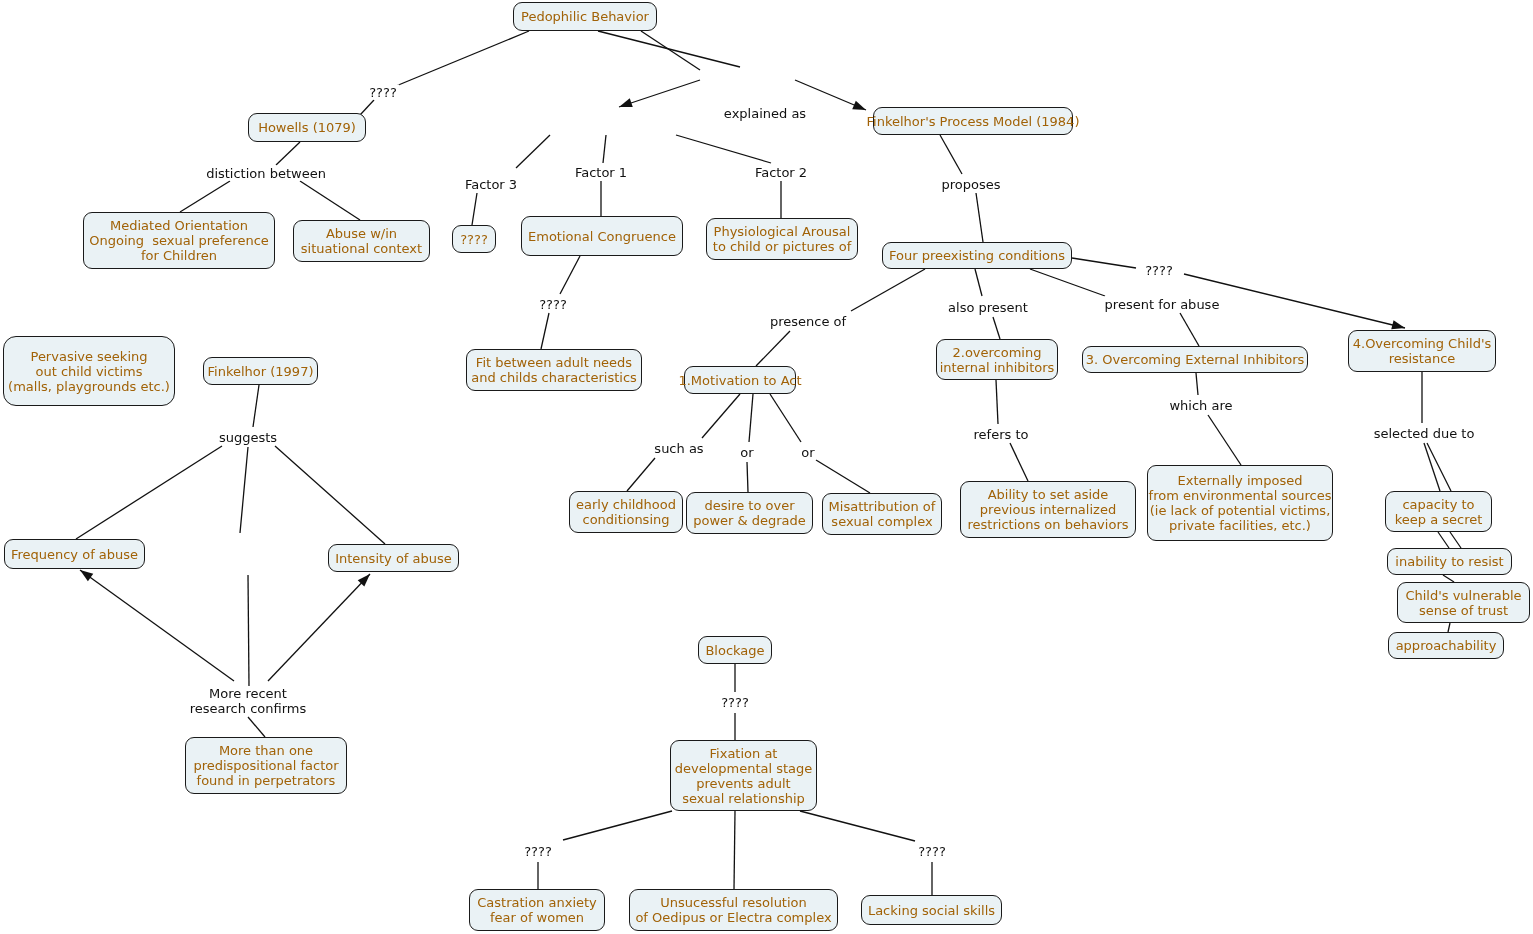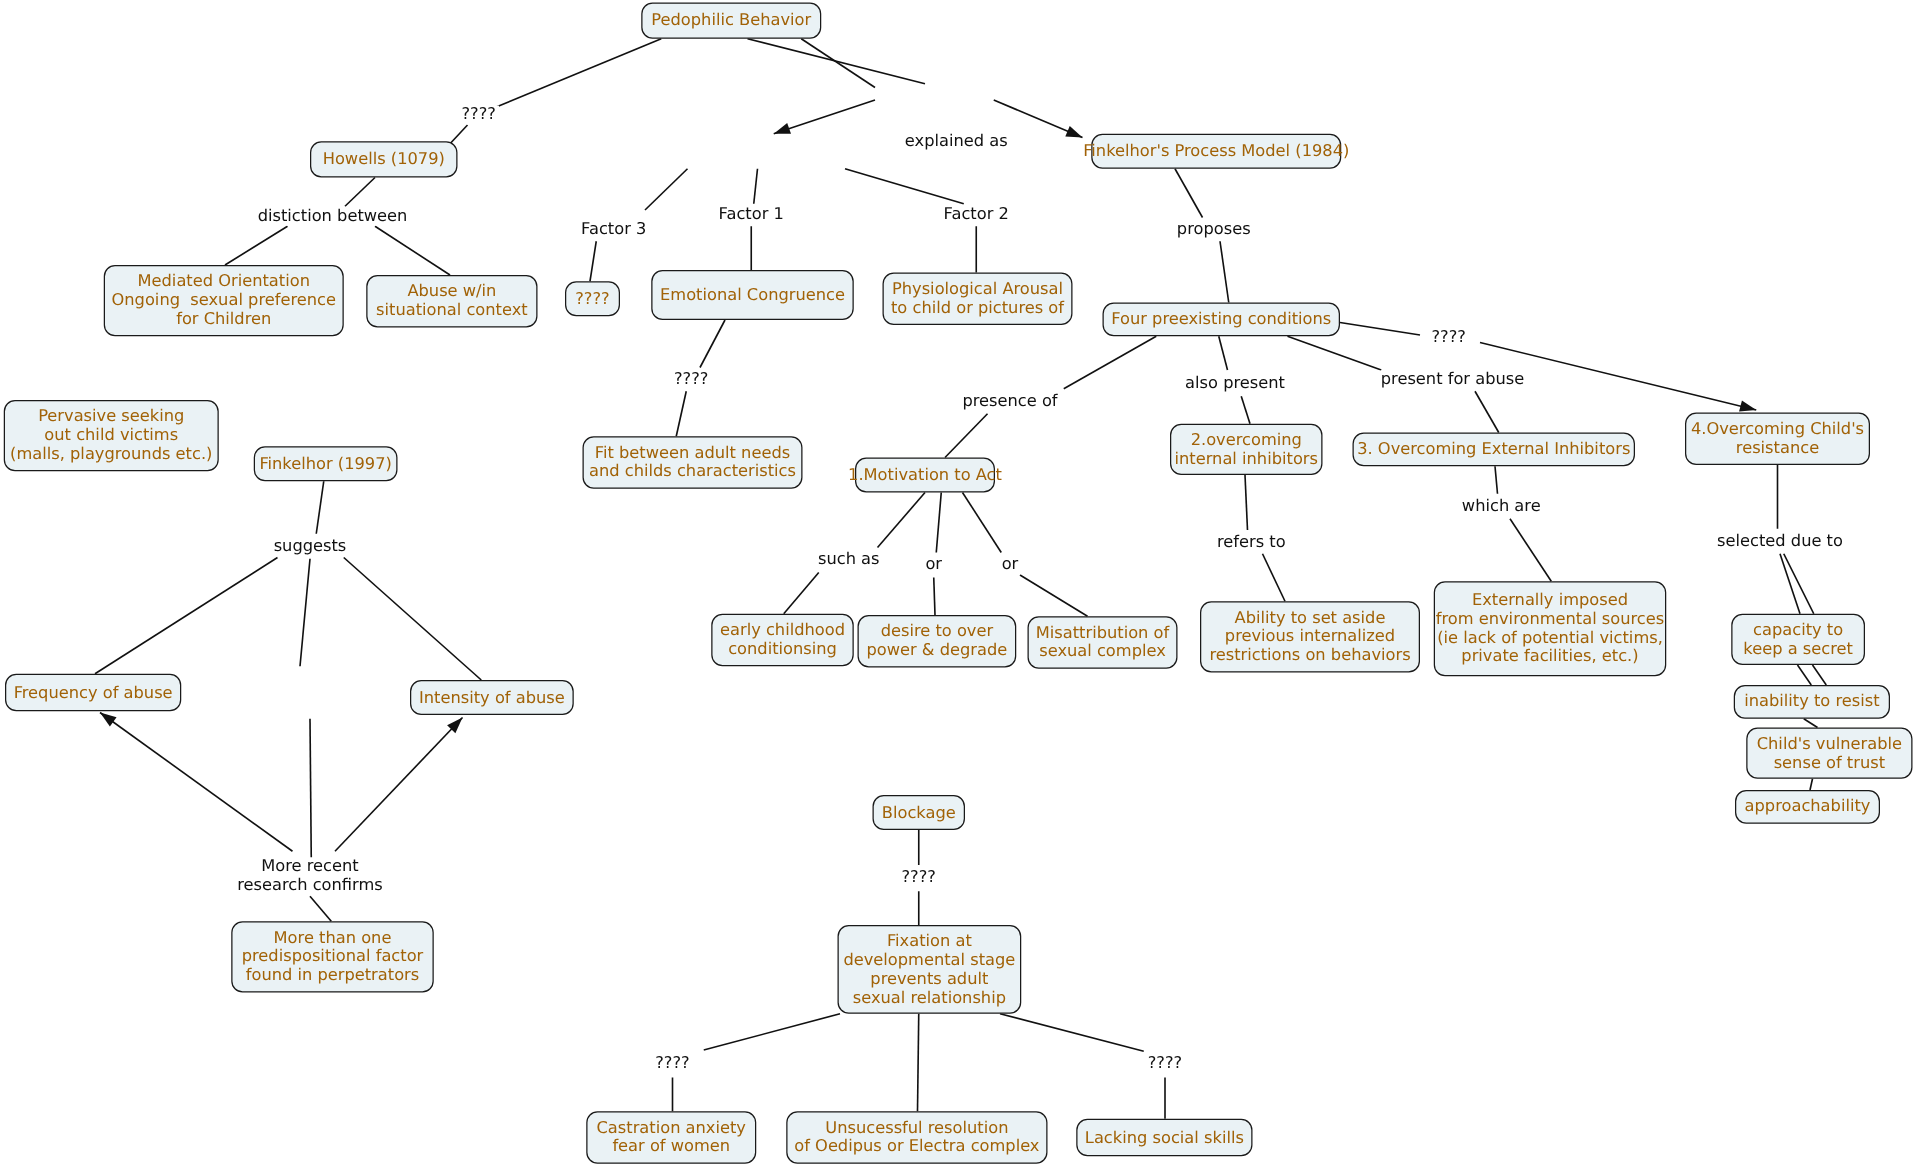--- a/index.html
+++ b/index.html
@@ -152,21 +152,21 @@
     <div class="node" style="left: 83px; top: 212px; width: 192px; height: 57px;">Mediated Orientation
 Ongoing  sexual preference
 for Children</div>
     <div class="node" style="left: 293px; top: 220px; width: 137px; height: 42px;">Abuse w/in
 situational context</div>
     <div class="node" style="left: 452px; top: 225px; width: 44px; height: 28px;">????</div>
     <div class="node" style="left: 521px; top: 216px; width: 162px; height: 40px;">Emotional Congruence</div>
     <div class="node" style="left: 706px; top: 218px; width: 152px; height: 42px;">Physiological Arousal
 to child or pictures of</div>
     <div class="node" style="left: 882px; top: 242px; width: 190px; height: 27px;">Four preexisting conditions</div>
-    <div class="node" style="left: 3px; top: 320px; width: 172px; height: 57px;">Pervasive seeking
+    <div class="node" style="left: 3px; top: 336px; width: 172px; height: 70px; border-radius: 13px;">Pervasive seeking
 out child victims
 (malls, playgrounds etc.)</div>
     <div class="node" style="left: 203px; top: 357px; width: 115px; height: 28px;">Finkelhor (1997)</div>
     <div class="node" style="left: 466px; top: 349px; width: 176px; height: 42px;">Fit between adult needs
 and childs characteristics</div>
     <div class="node" style="left: 684px; top: 366px; width: 112px; height: 28px;">1.Motivation to Act</div>
     <div class="node" style="left: 936px; top: 339px; width: 122px; height: 41px;">2.overcoming
 internal inhibitors</div>
     <div class="node" style="left: 1082px; top: 346px; width: 226px; height: 27px;">3. Overcoming External Inhibitors</div>
     <div class="node" style="left: 1348px; top: 330px; width: 148px; height: 42px;">4.Overcoming Child's

